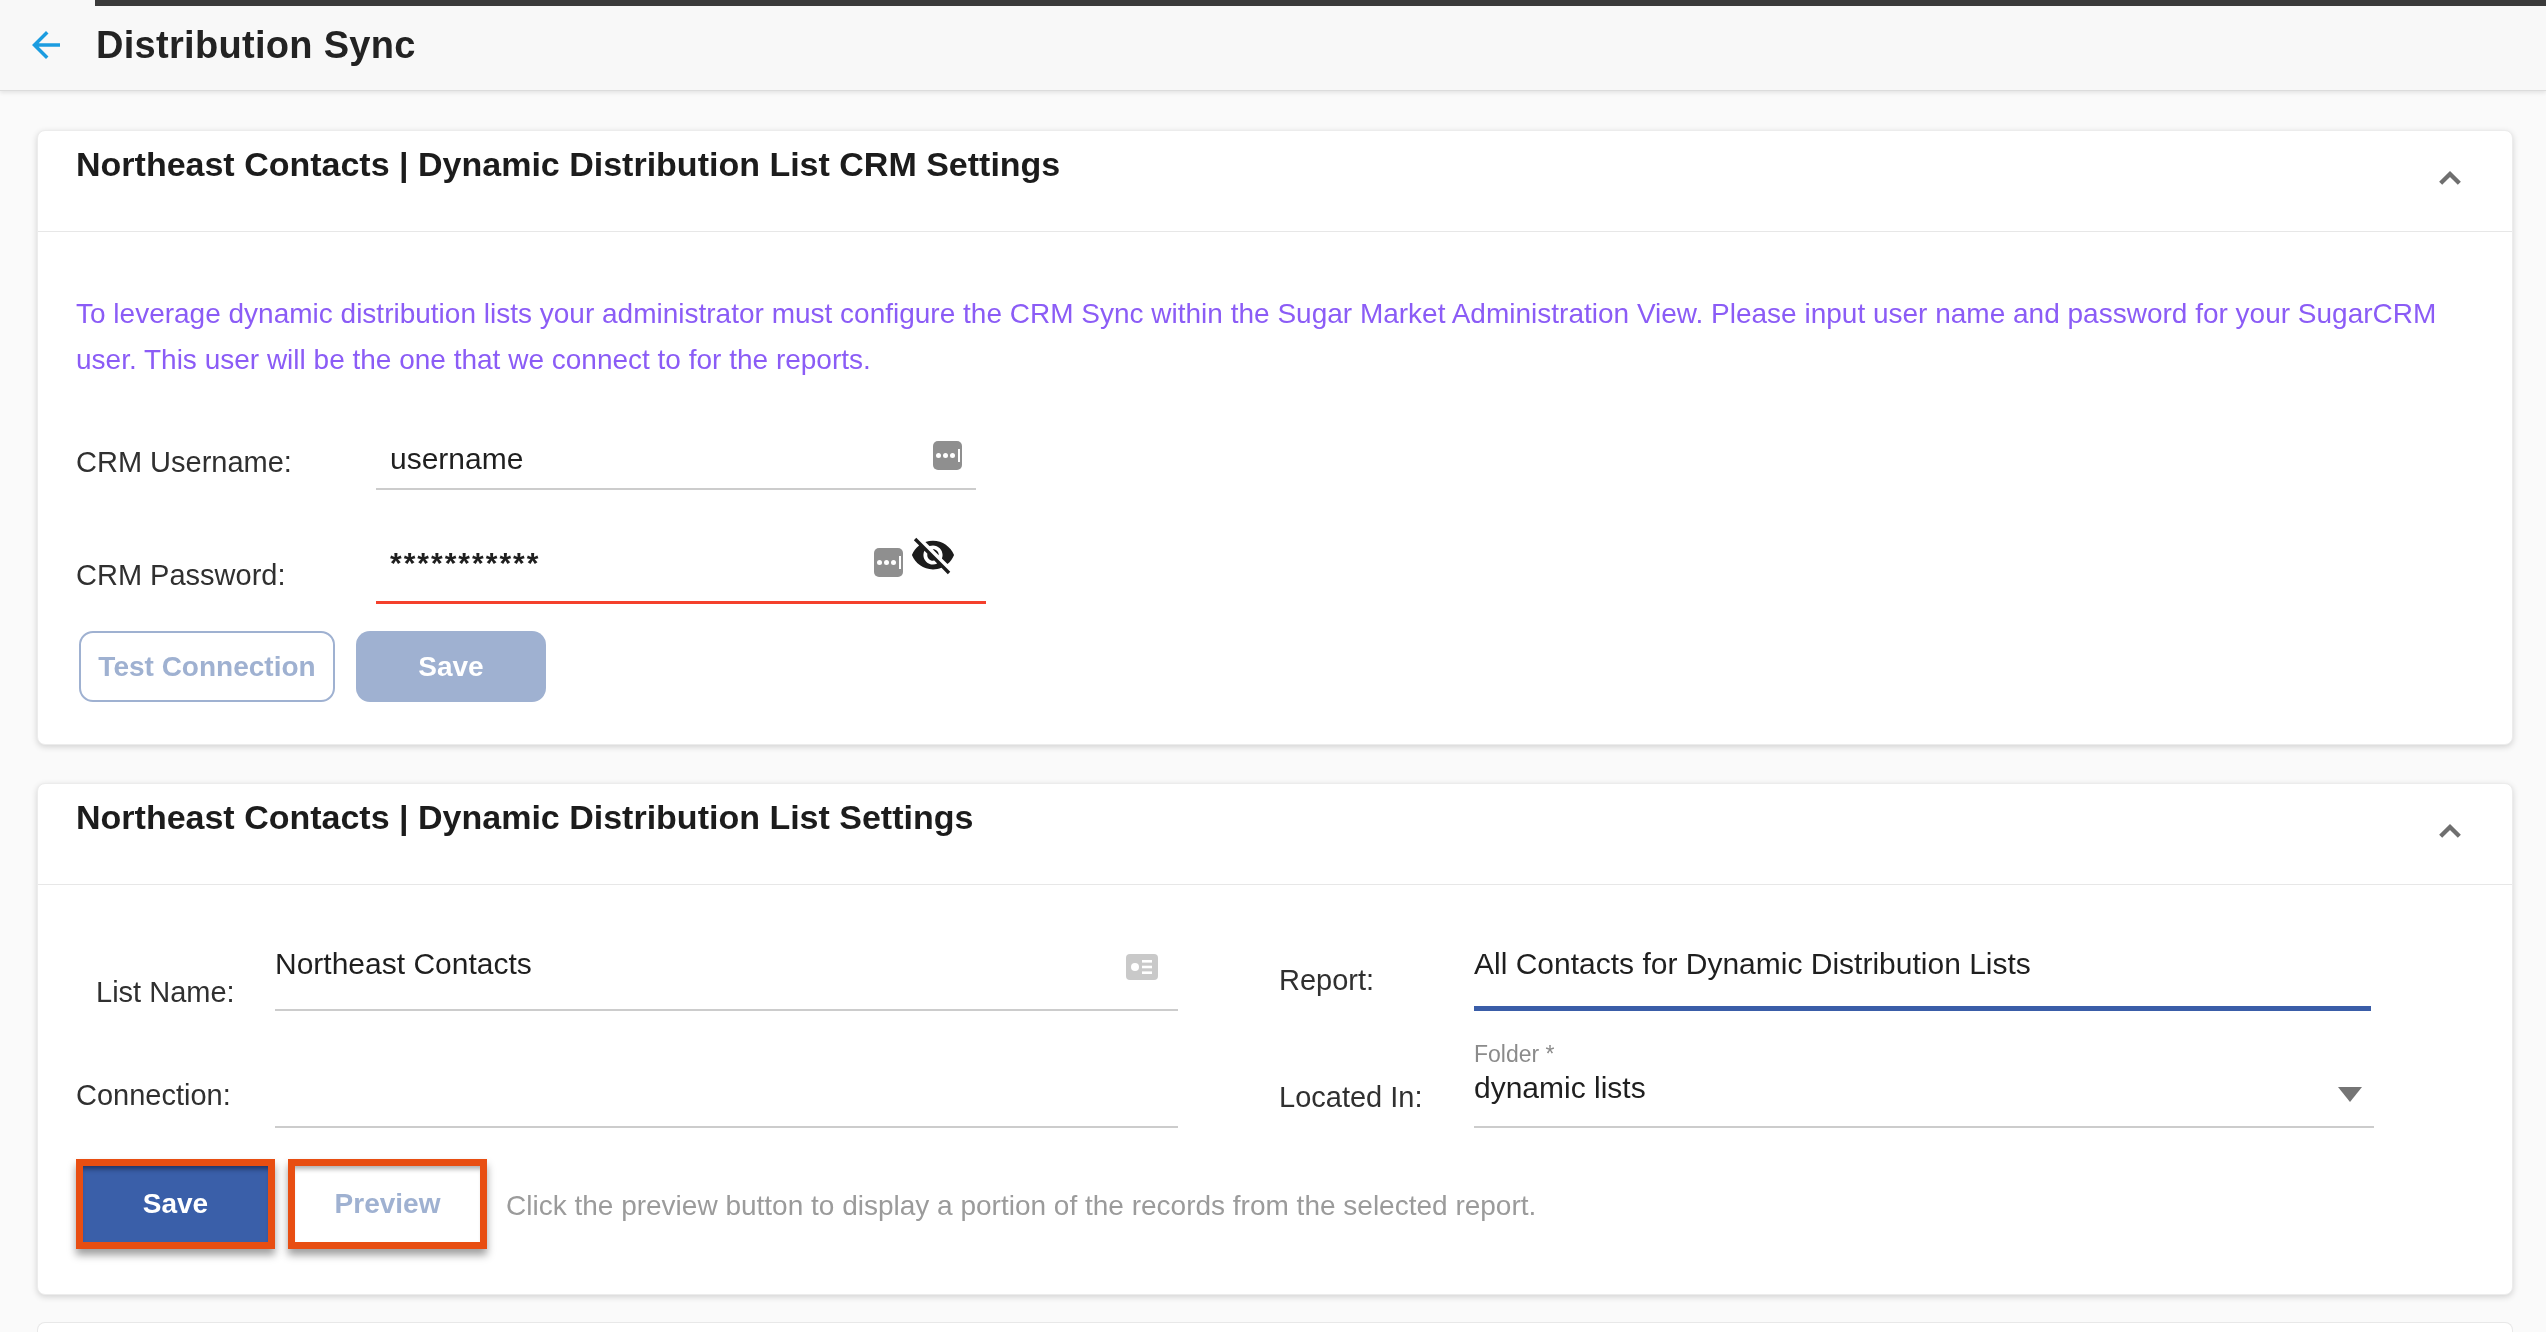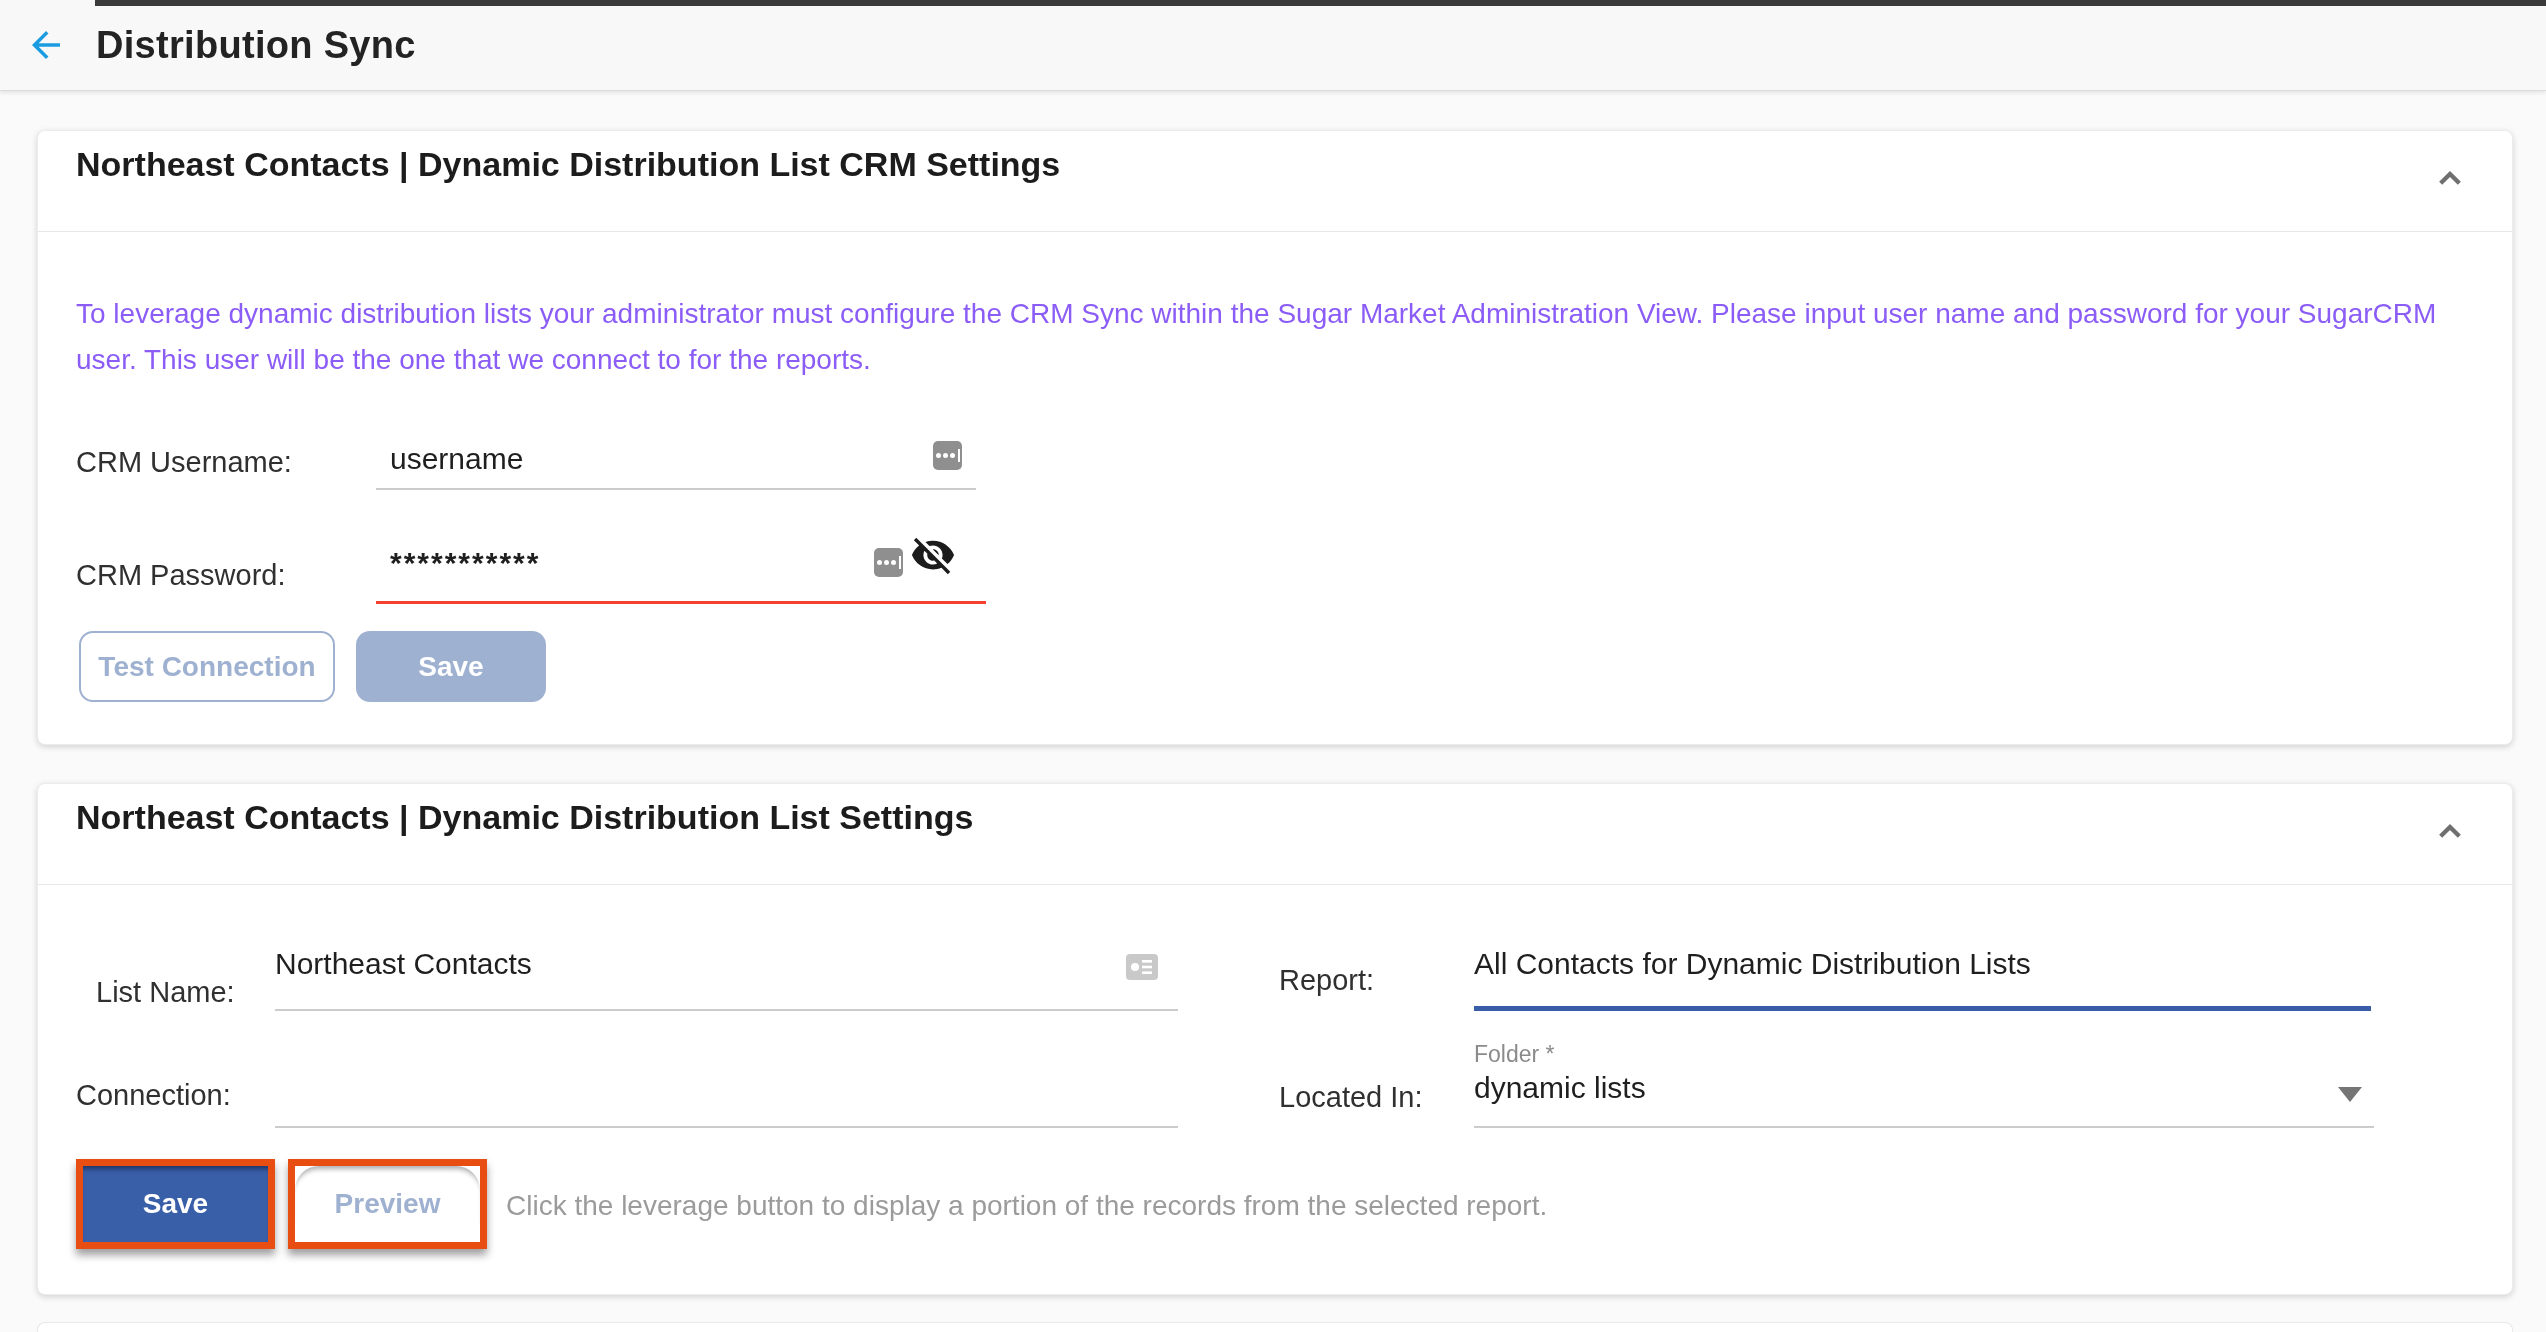--- a/index.html
+++ b/index.html
@@ -70,21 +70,21 @@
     border-left:12px solid transparent; border-right:12px solid transparent; border-top:15px solid #757575; }
 
   
   .hl-box { position:absolute; width:199px; height:90px; border:7px solid #e84e12;
     box-shadow:0 6px 8px rgba(0,0,0,.38); }
   .hl-box .inner { width:100%; height:100%; display:flex; align-items:center; justify-content:center;
     font-size:28px; font-weight:700; cursor:pointer; }
   .hl-save { left:38px; top:375px; }
   .hl-save .inner { background:#3a5fa9; color:#fff; box-shadow:inset 0 6px 5px -3px rgba(0,0,20,.45); }
   .hl-preview { left:250px; top:375px; }
-  .hl-preview .inner { background:#fff; color:#9fb1d1; box-shadow:inset 0 6px 5px -3px rgba(0,0,0,.32);border-radius:24px; }
+  .hl-preview .inner { background:#fff; color:#9fb1d1; box-shadow:inset 0 6px 5px -3px rgba(0,0,0,.32); }
 
   .hint-text { position:absolute; left:468px; top:406px; font-size:28px; color:#9b9b9b; }
 
   svg { display:block; }
 </style>
 </head>
 <body>
 
 <div class="top-strip"></div>
 
@@ -172,16 +172,16 @@
   <span class="field-value" style="top:287px; left:1436px;">dynamic lists</span>
   <span class="caret-down" style="left:2300px; top:303px;"></span>
   <div class="underline" style="left:1436px; top:342px; width:900px;"></div>
 
   <div class="hl-box hl-save">
     <div class="inner">Save</div>
   </div>
   <div class="hl-box hl-preview">
     <div class="inner">Preview</div>
   </div>
-  <span class="hint-text">Click the leverage button to display a portion of the records from the selected report.</span>
+  <span class="hint-text">Click the preview button to display a portion of the records from the selected report.</span>
 </section>
 
 <div class="card-3"></div>
 
 </body></html>

